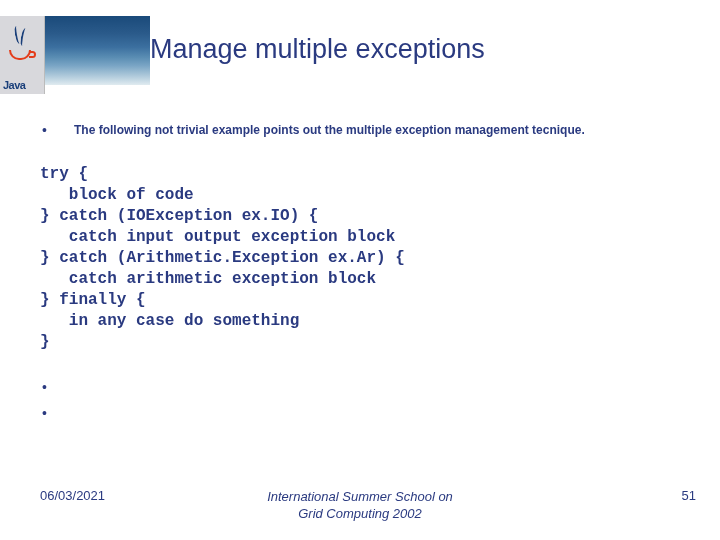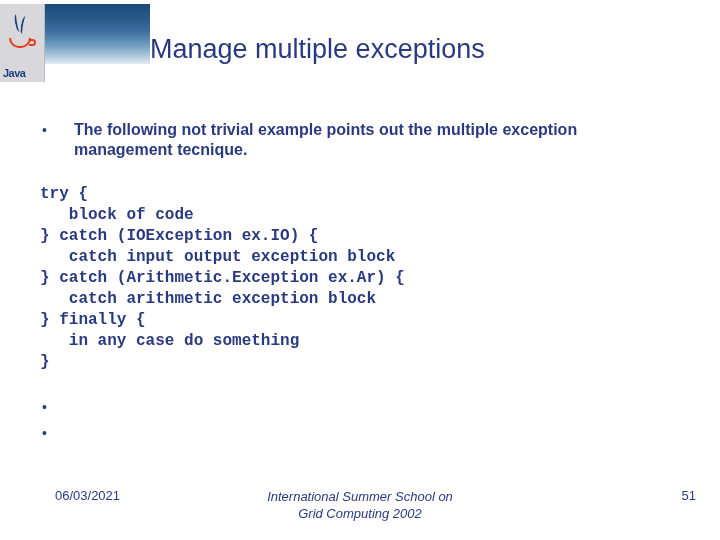--- a/index.html
+++ b/index.html
@@ -4,23 +4,23 @@
 <style>
   * { margin: 0; padding: 0; box-sizing: border-box; }
   html, body { width: 720px; height: 540px; overflow: hidden; }
   body {
     background: #ffffff;
     font-family: Arial, Helvetica, sans-serif;
     position: relative;
   }
   .logo-strip {
     position: absolute;
-    top: 4px; left: 0;
+    top: 16px; left: 0;
     width: 150px;
-    height: 60px;
+    height: 69px;
     background: linear-gradient(180deg, #1a4a7a 0%, #2a5a8a 25%, #3b6f9f 45%, #5a8db3 60%, #7aa5c5 72%, #a8c5d8 85%, #e0ebf0 100%);
     display: flex;
     align-items: flex-start;
   }
   .logo-box {
     width: 45px;
     height: 78px;
     background: #d8d8dc;
     position: relative;
     border-right: 1px solid #bbb;
@@ -86,21 +86,21 @@
   }
   .bullet-dot {
     width: 34px;
     flex-shrink: 0;
     font-size: 14px;
     line-height: 20px;
     text-align: left;
     padding-left: 2px;
   }
   .bullet-text {
-    font-size: 16px;
+    font-size: 12px;
     font-weight: bold;
     line-height: 20px;
     font-family: Arial, sans-serif;
   }
   .code-block {
     margin-top: 24px;
     margin-bottom: 24px;
     font-family: Liberation Mono, monospace;
     font-size: 16px;
     font-weight: bold;
@@ -111,21 +111,21 @@
   .footer {
     position: absolute;
     bottom: 18px;
     left: 0; right: 0;
     display: flex;
     align-items: flex-start;
     font-size: 13px;
     color: #2a3a80;
     font-family: Arial, sans-serif;
   }
-  .footer-date { position: absolute; left: 55px; }
+  .footer-date { position: absolute; left: 40px; }
   .footer-title { width: 100%; text-align: center; line-height: 17px; font-style: italic; }
   .footer-page { position: absolute; right: 24px; }
 </style>
 </head>
 <body>
 
 <div class="logo-strip">
   <div class="logo-box">
     <div class="java-icon">
       <div class="steam1"></div>

